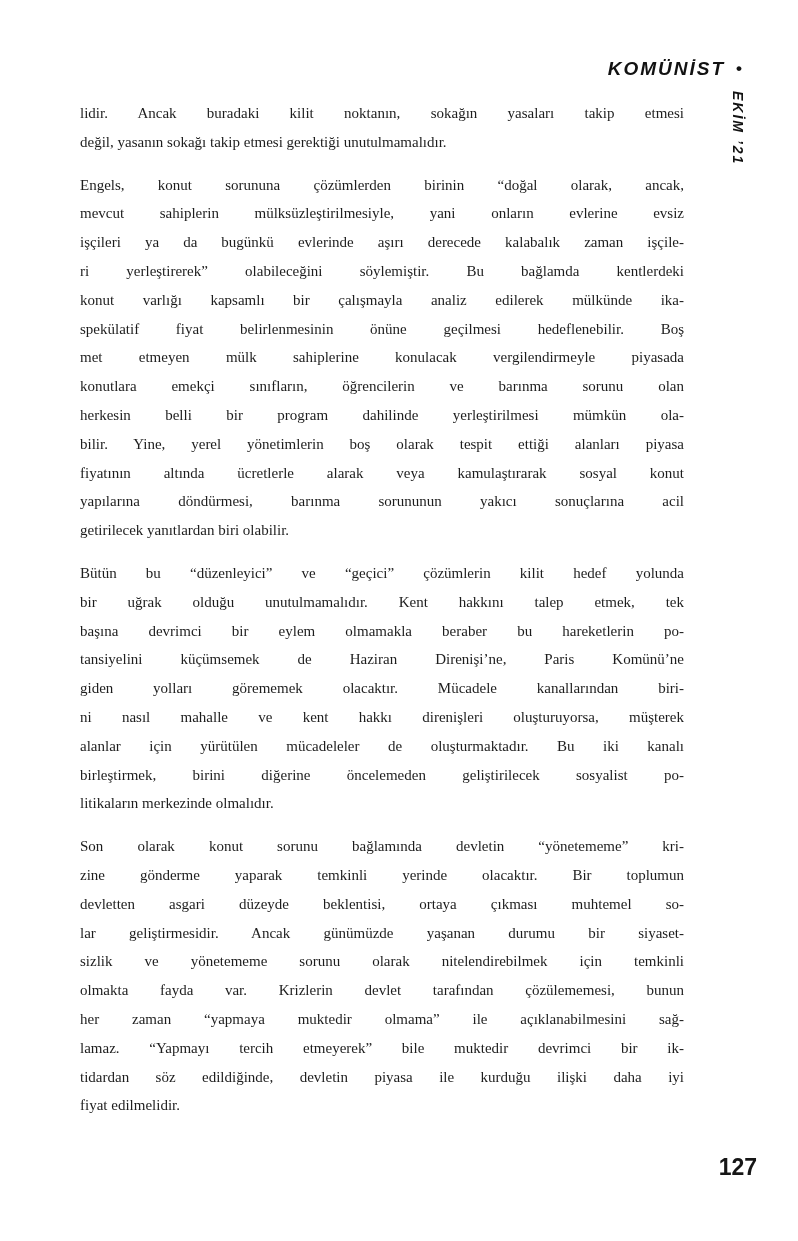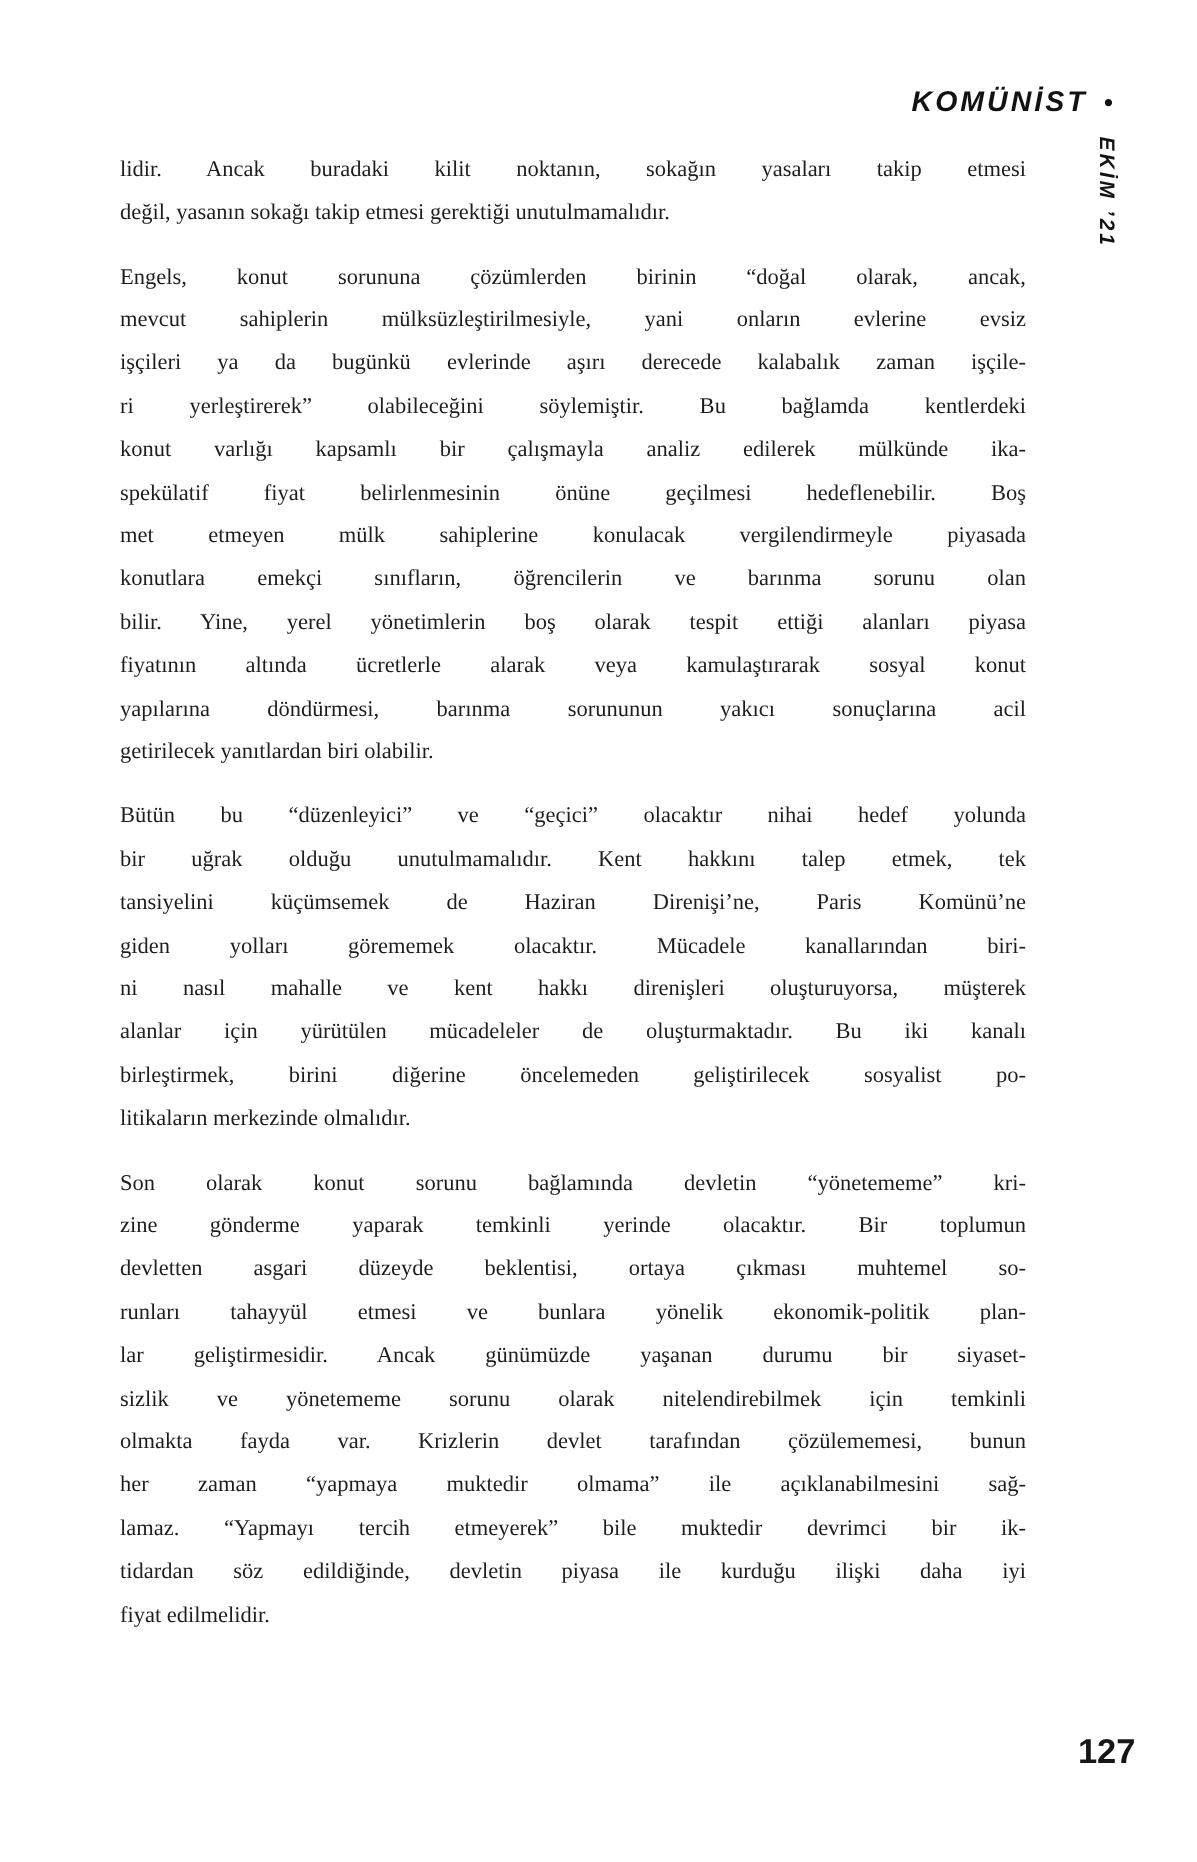--- a/index.html
+++ b/index.html
@@ -99,40 +99,41 @@
       </div>
       <div class="paragraph">
         <div class="line">Engels, konut sorununa çözümlerden birinin “doğal olarak, ancak,</div>
         <div class="line">mevcut sahiplerin mülksüzleştirilmesiyle, yani onların evlerine evsiz</div>
         <div class="line">işçileri ya da bugünkü evlerinde aşırı derecede kalabalık zaman işçile-</div>
         <div class="line">ri yerleştirerek” olabileceğini söylemiştir. Bu bağlamda kentlerdeki</div>
         <div class="line">konut varlığı kapsamlı bir çalışmayla analiz edilerek mülkünde ika-</div>
         <div class="line">spekülatif fiyat belirlenmesinin önüne geçilmesi hedeflenebilir. Boş</div>
         <div class="line">met etmeyen mülk sahiplerine konulacak vergilendirmeyle piyasada</div>
         <div class="line">konutlara emekçi sınıfların, öğrencilerin ve barınma sorunu olan</div>
+        <div class="line">herkesin belli bir program dahilinde yerleştirilmesi mümkün ola-</div>
         <div class="line">bilir. Yine, yerel yönetimlerin boş olarak tespit ettiği alanları piyasa</div>
         <div class="line">fiyatının altında ücretlerle alarak veya kamulaştırarak sosyal konut</div>
         <div class="line">yapılarına döndürmesi, barınma sorununun yakıcı sonuçlarına acil</div>
         <div class="line last">getirilecek yanıtlardan biri olabilir.</div>
       </div>
       <div class="paragraph">
-        <div class="line">Bütün bu “düzenleyici” ve “geçici” olacaktır nihai hedef yolunda</div>
+        <div class="line">Bütün bu “düzenleyici” ve “geçici” çözümlerin kilit hedef yolunda</div>
         <div class="line">bir uğrak olduğu unutulmamalıdır. Kent hakkını talep etmek, tek</div>
+        <div class="line">başına devrimci bir eylem olmamakla beraber bu hareketlerin po-</div>
         <div class="line">tansiyelini küçümsemek de Haziran Direnişi’ne, Paris Komünü’ne</div>
         <div class="line">giden yolları görememek olacaktır. Mücadele kanallarından biri-</div>
         <div class="line">ni nasıl mahalle ve kent hakkı direnişleri oluşturuyorsa, müşterek</div>
         <div class="line">alanlar için yürütülen mücadeleler de oluşturmaktadır. Bu iki kanalı</div>
         <div class="line">birleştirmek, birini diğerine öncelemeden geliştirilecek sosyalist po-</div>
         <div class="line last">litikaların merkezinde olmalıdır.</div>
       </div>
       <div class="paragraph">
         <div class="line">Son olarak konut sorunu bağlamında devletin “yönetememe” kri-</div>
         <div class="line">zine gönderme yaparak temkinli yerinde olacaktır. Bir toplumun</div>
         <div class="line">devletten asgari düzeyde beklentisi, ortaya çıkması muhtemel so-</div>
-        <div class="line">runları tahayyül etmesi ve bunlara yönelik ekonomik-politik plan-</div>
         <div class="line">lar geliştirmesidir. Ancak günümüzde yaşanan durumu bir siyaset-</div>
         <div class="line">sizlik ve yönetememe sorunu olarak nitelendirebilmek için temkinli</div>
         <div class="line">olmakta fayda var. Krizlerin devlet tarafından çözülememesi, bunun</div>
         <div class="line">her zaman “yapmaya muktedir olmama” ile açıklanabilmesini sağ-</div>
         <div class="line">lamaz. “Yapmayı tercih etmeyerek” bile muktedir devrimci bir ik-</div>
         <div class="line">tidardan söz edildiğinde, devletin piyasa ile kurduğu ilişki daha iyi</div>
         <div class="line last">fiyat edilmelidir.</div>
       </div>
     </main>
 

